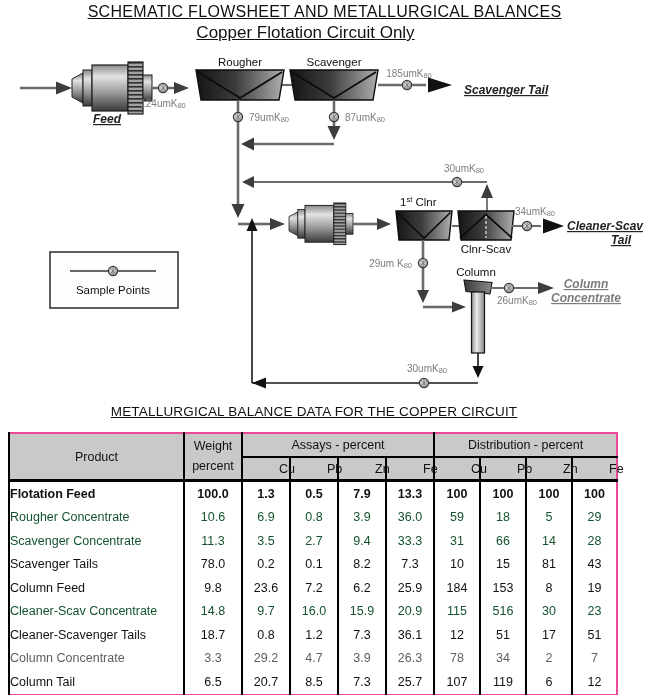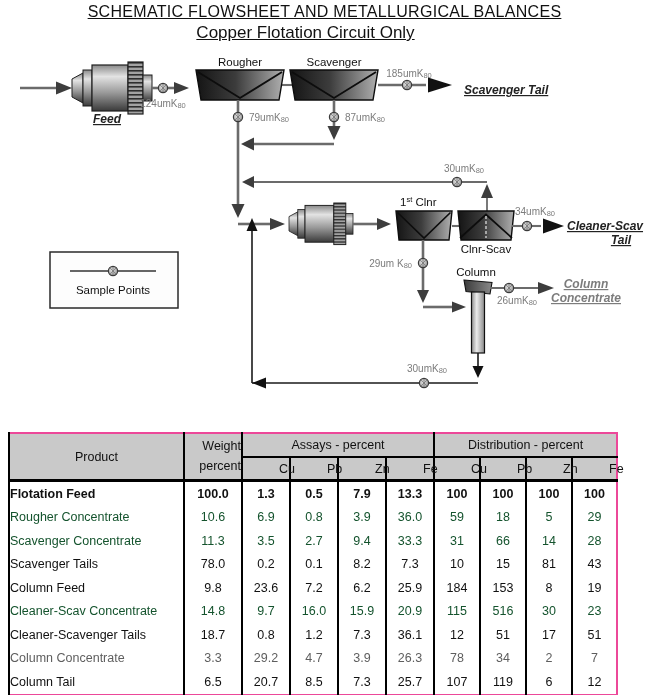--- a/index.html
+++ b/index.html
@@ -34,21 +34,21 @@
   .btable th{background:#c9c9c9;font-weight:normal;padding:0;}
   .btable th,.btable td{border-left:2px solid #000;text-align:center;}
   .btable th.grp{height:22px;border-bottom:2px solid #000;}
   .btable th.el{height:21px;border-bottom:3px solid #000;padding-left:36px;}
   .btable th.rs2{border-bottom:3px solid #000;}
   .btable td{height:23.5px;padding:0;}
   .btable td.prod{text-align:left;}
   .btable tr.bold{font-weight:bold;}
   .btable tr.gray{color:#14532d;}
   .btable tr.boldgray{color:#5e5e5e;font-weight:normal;}
-  .wt div{line-height:1.55;text-align:right;}
+  .wt div{line-height:1.55;}
 </style>
 </head>
 <body>
 
 <div class="page">
 
   <div class="title1">SCHEMATIC FLOWSHEET AND METALLURGICAL BALANCES</div>
   <div class="title2">Copper Flotation Circuit Only</div>
 
   <svg class="fs" width="649" height="355" viewBox="0 45 649 355" xmlns="http://www.w3.org/2000/svg">
@@ -222,20 +222,21 @@
     </g>
 
     <g>
       <rect x="50" y="252" width="128" height="56" fill="#fdfdfd" stroke="#2a2a2a" stroke-width="1.5"></rect>
       <path d="M70,271 H156" stroke="#333" stroke-width="1.3" fill="none"></path>
       <use href="#sp" x="113" y="271"></use>
       <text class="legend-text" x="113" y="294" text-anchor="middle">Sample Points</text>
     </g>
   </svg>
 
+  <div class="table-title">METALLURGICAL BALANCE DATA FOR THE COPPER CIRCUIT</div>
 
   <table class="btable">
     <colgroup>
       <col style="width:175px">
         <col style="width:58px">
       <col style="width:48px">
         <col style="width:48px">
         <col style="width:48px">
         <col style="width:48px">
       <col style="width:46px">

